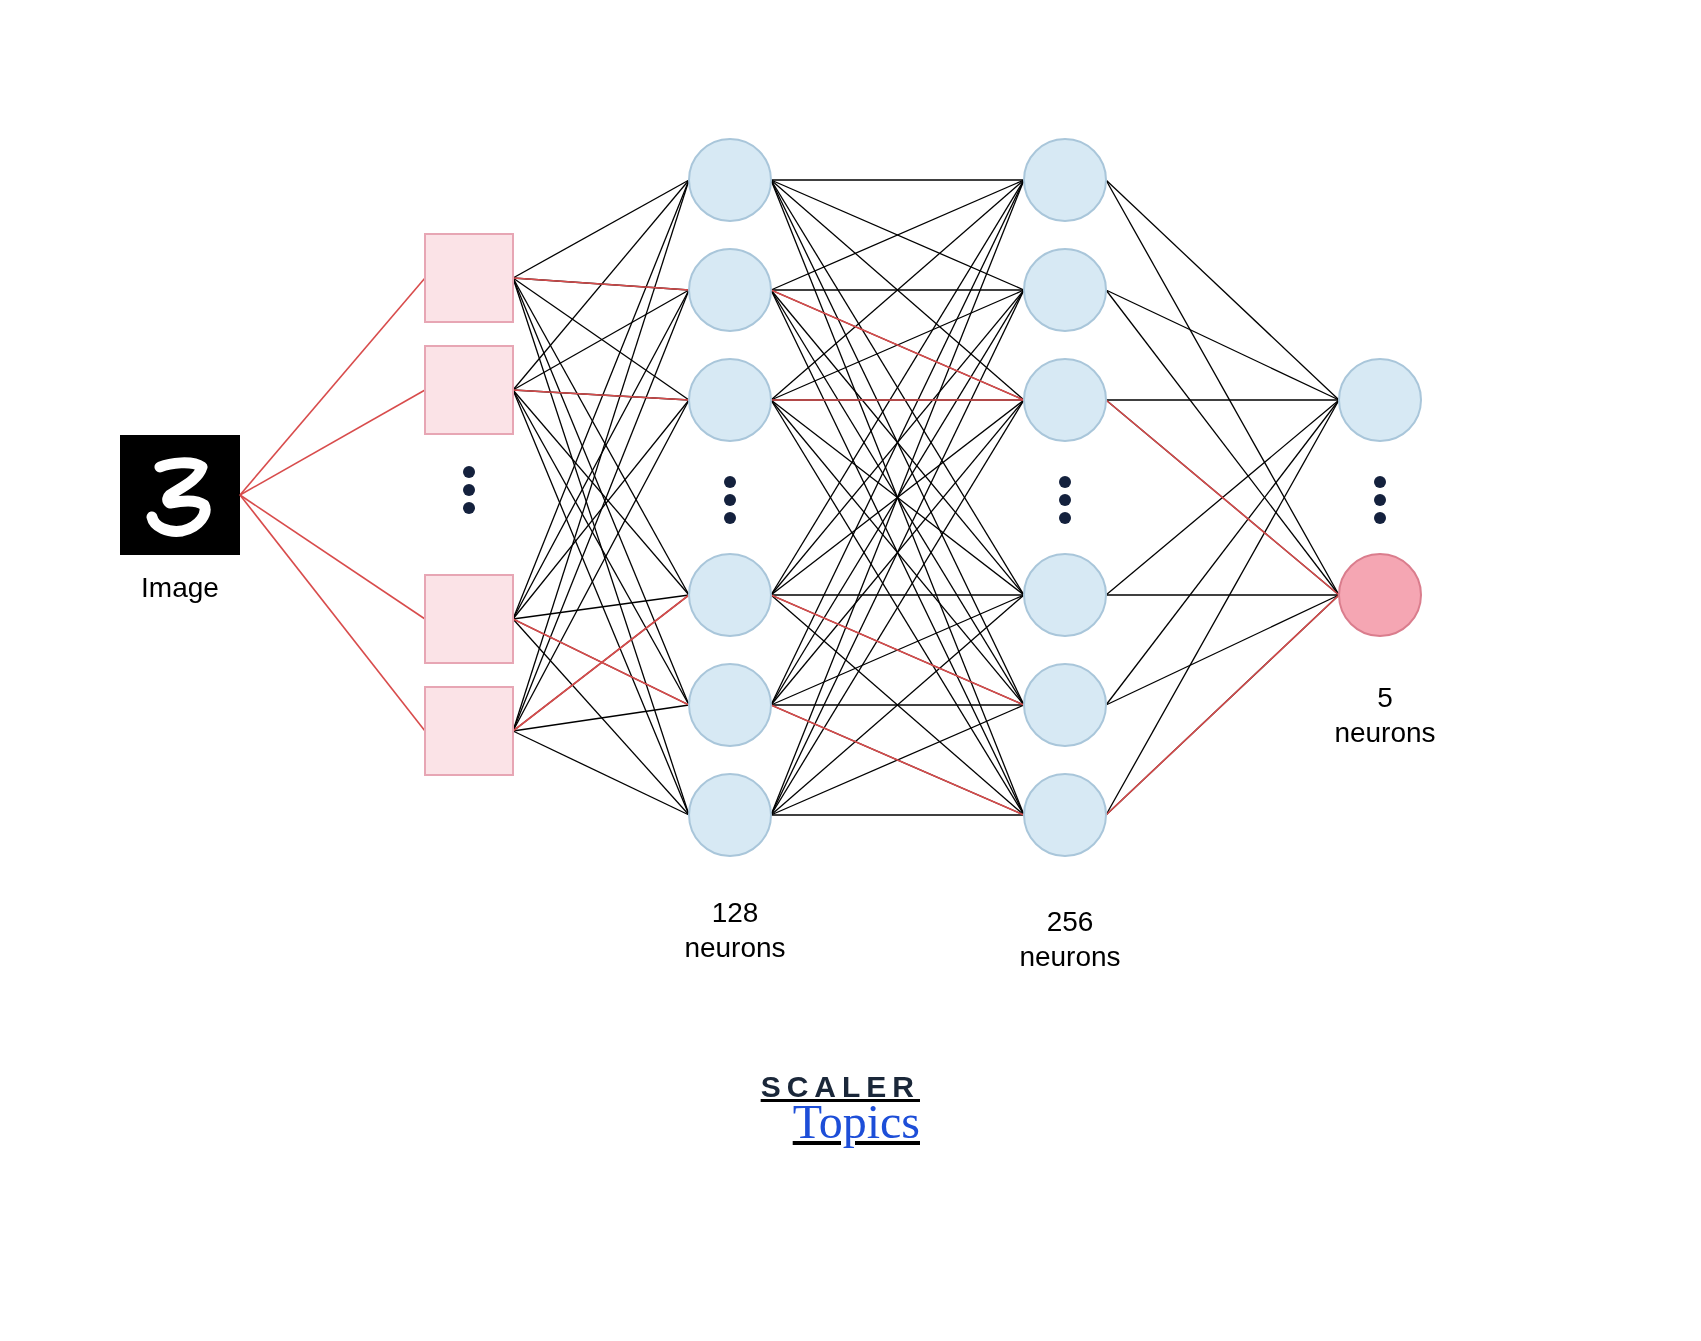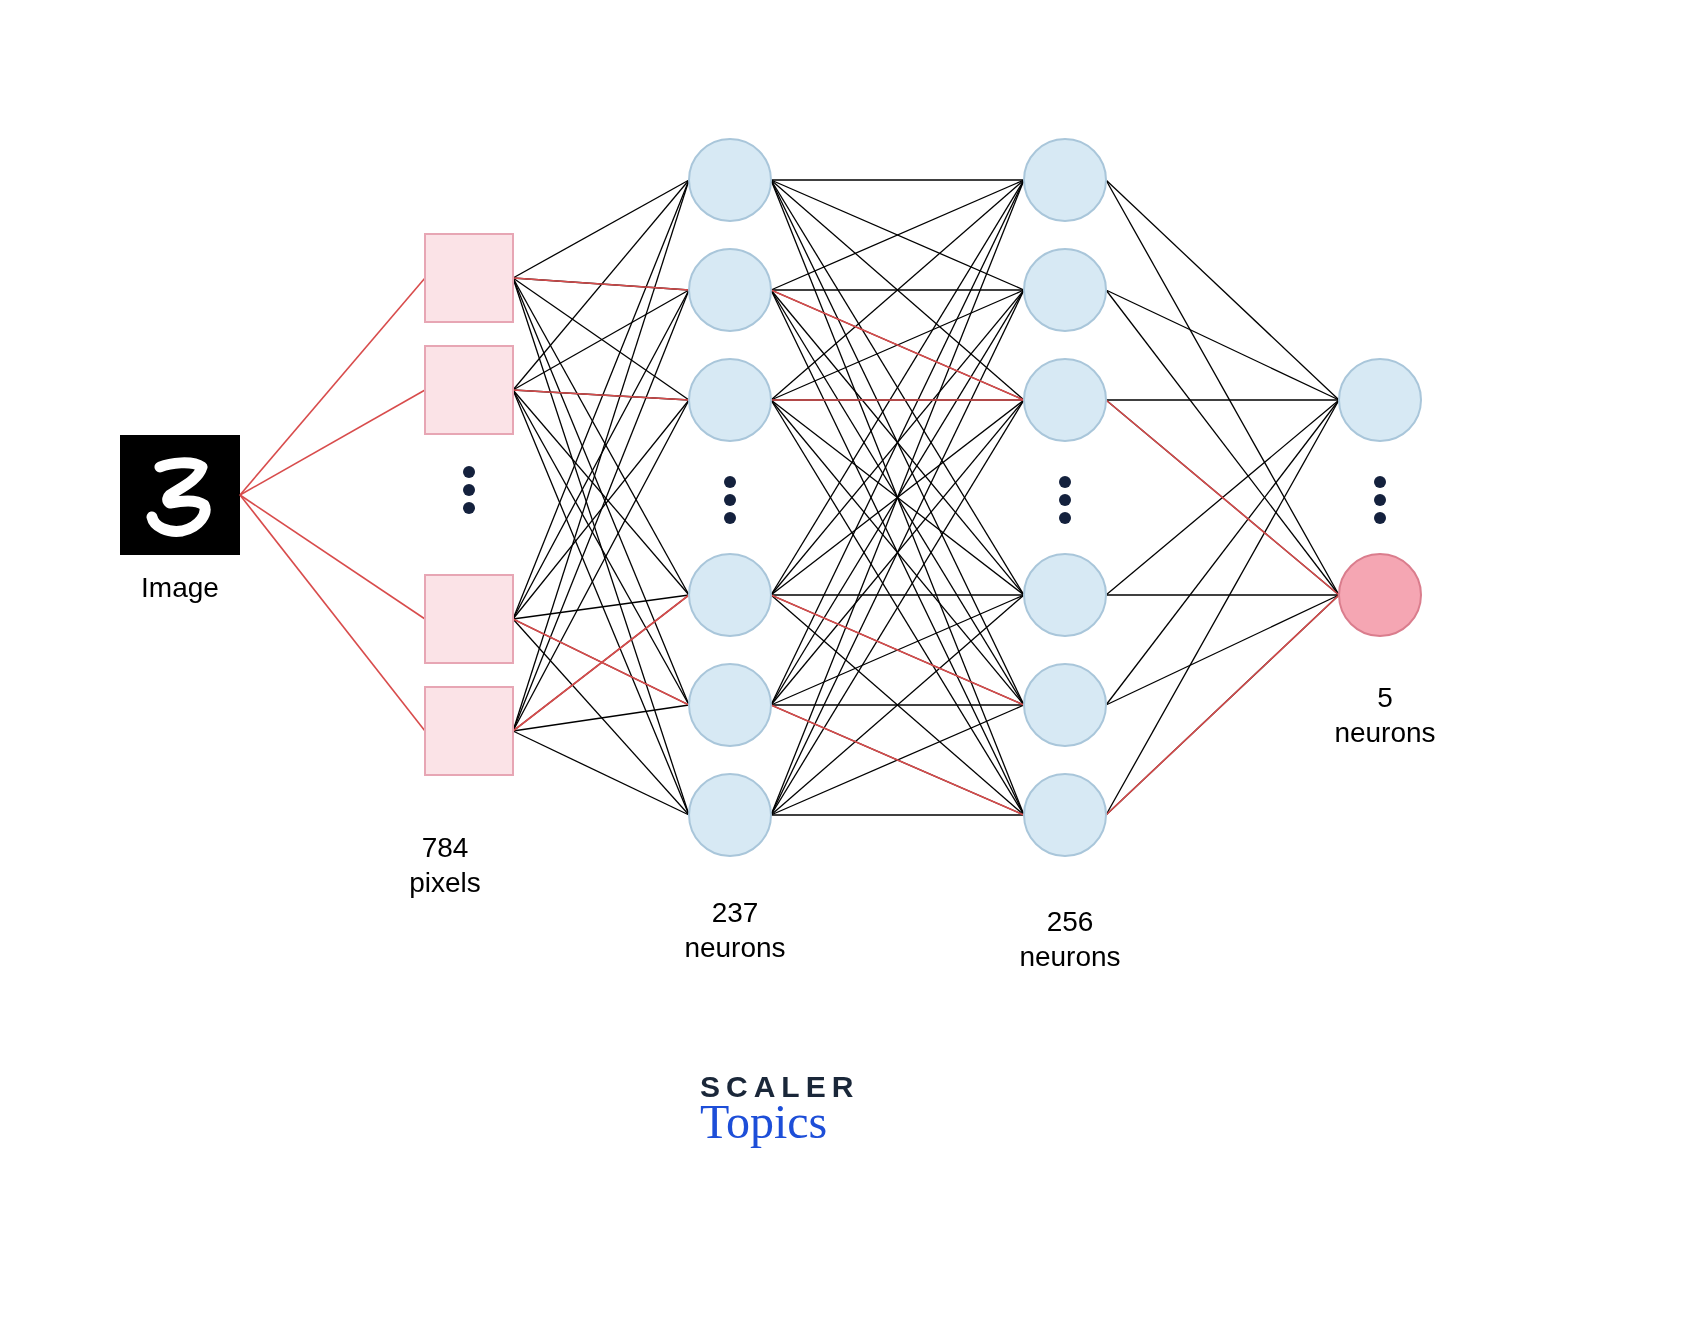--- a/index.html
+++ b/index.html
@@ -17,21 +17,22 @@
   svg { position: absolute; left: 0; top: 0; }
   .label {
     position: absolute;
     font-size: 28px;
     color: #000;
     text-align: center;
     line-height: 1.25;
   }
   .logo {
     position: absolute;
-    text-align: left;
+    text-align: right;
+    text-decoration: underline;
   }
   .logo .scaler {
     font-family: Arial, Helvetica, sans-serif;
     font-weight: 700;
     letter-spacing: 6px;
     font-size: 30px;
     color: #1a2739;
   }
   .logo .topics {
     font-family: "Brush Script MT", "Segoe Script", cursive;
@@ -172,23 +173,21 @@
       <circle cx="1065" cy="500" r="6" fill="#14213d"></circle>
       <circle cx="1065" cy="518" r="6" fill="#14213d"></circle>
       <circle cx="1380" cy="400" r="41" fill="#d7e9f4" stroke="#a9c6da" stroke-width="2"></circle>
       <circle cx="1380" cy="595" r="41" fill="#f5a6b3" stroke="#da7d8d" stroke-width="2"></circle>
       <circle cx="1380" cy="482" r="6" fill="#14213d"></circle>
       <circle cx="1380" cy="500" r="6" fill="#14213d"></circle>
       <circle cx="1380" cy="518" r="6" fill="#14213d"></circle>
     </svg>
 
   <div class="label" style="left:120px; top:570px; width:120px;">Image</div>
-  <div class="label" style="left:370px; top:830px; width:150px; white-space:pre-line;">784
-pixels</div>
-  <div class="label" style="left:655px; top:895px; width:160px; white-space:pre-line;">237
+  <div class="label" style="left:655px; top:895px; width:160px; white-space:pre-line;">128
 neurons</div>
   <div class="label" style="left:990px; top:895px; width:160px; white-space:pre-line;margin-top:9px;">256
 neurons</div>
   <div class="label" style="left:1305px; top:680px; width:160px; white-space:pre-line;">5
 neurons</div>
 
   <div class="logo" style="left:700px; top:1070px; width:220px;">
     <div class="scaler">SCALER</div>
     <div class="topics">Topics</div>
   </div>

